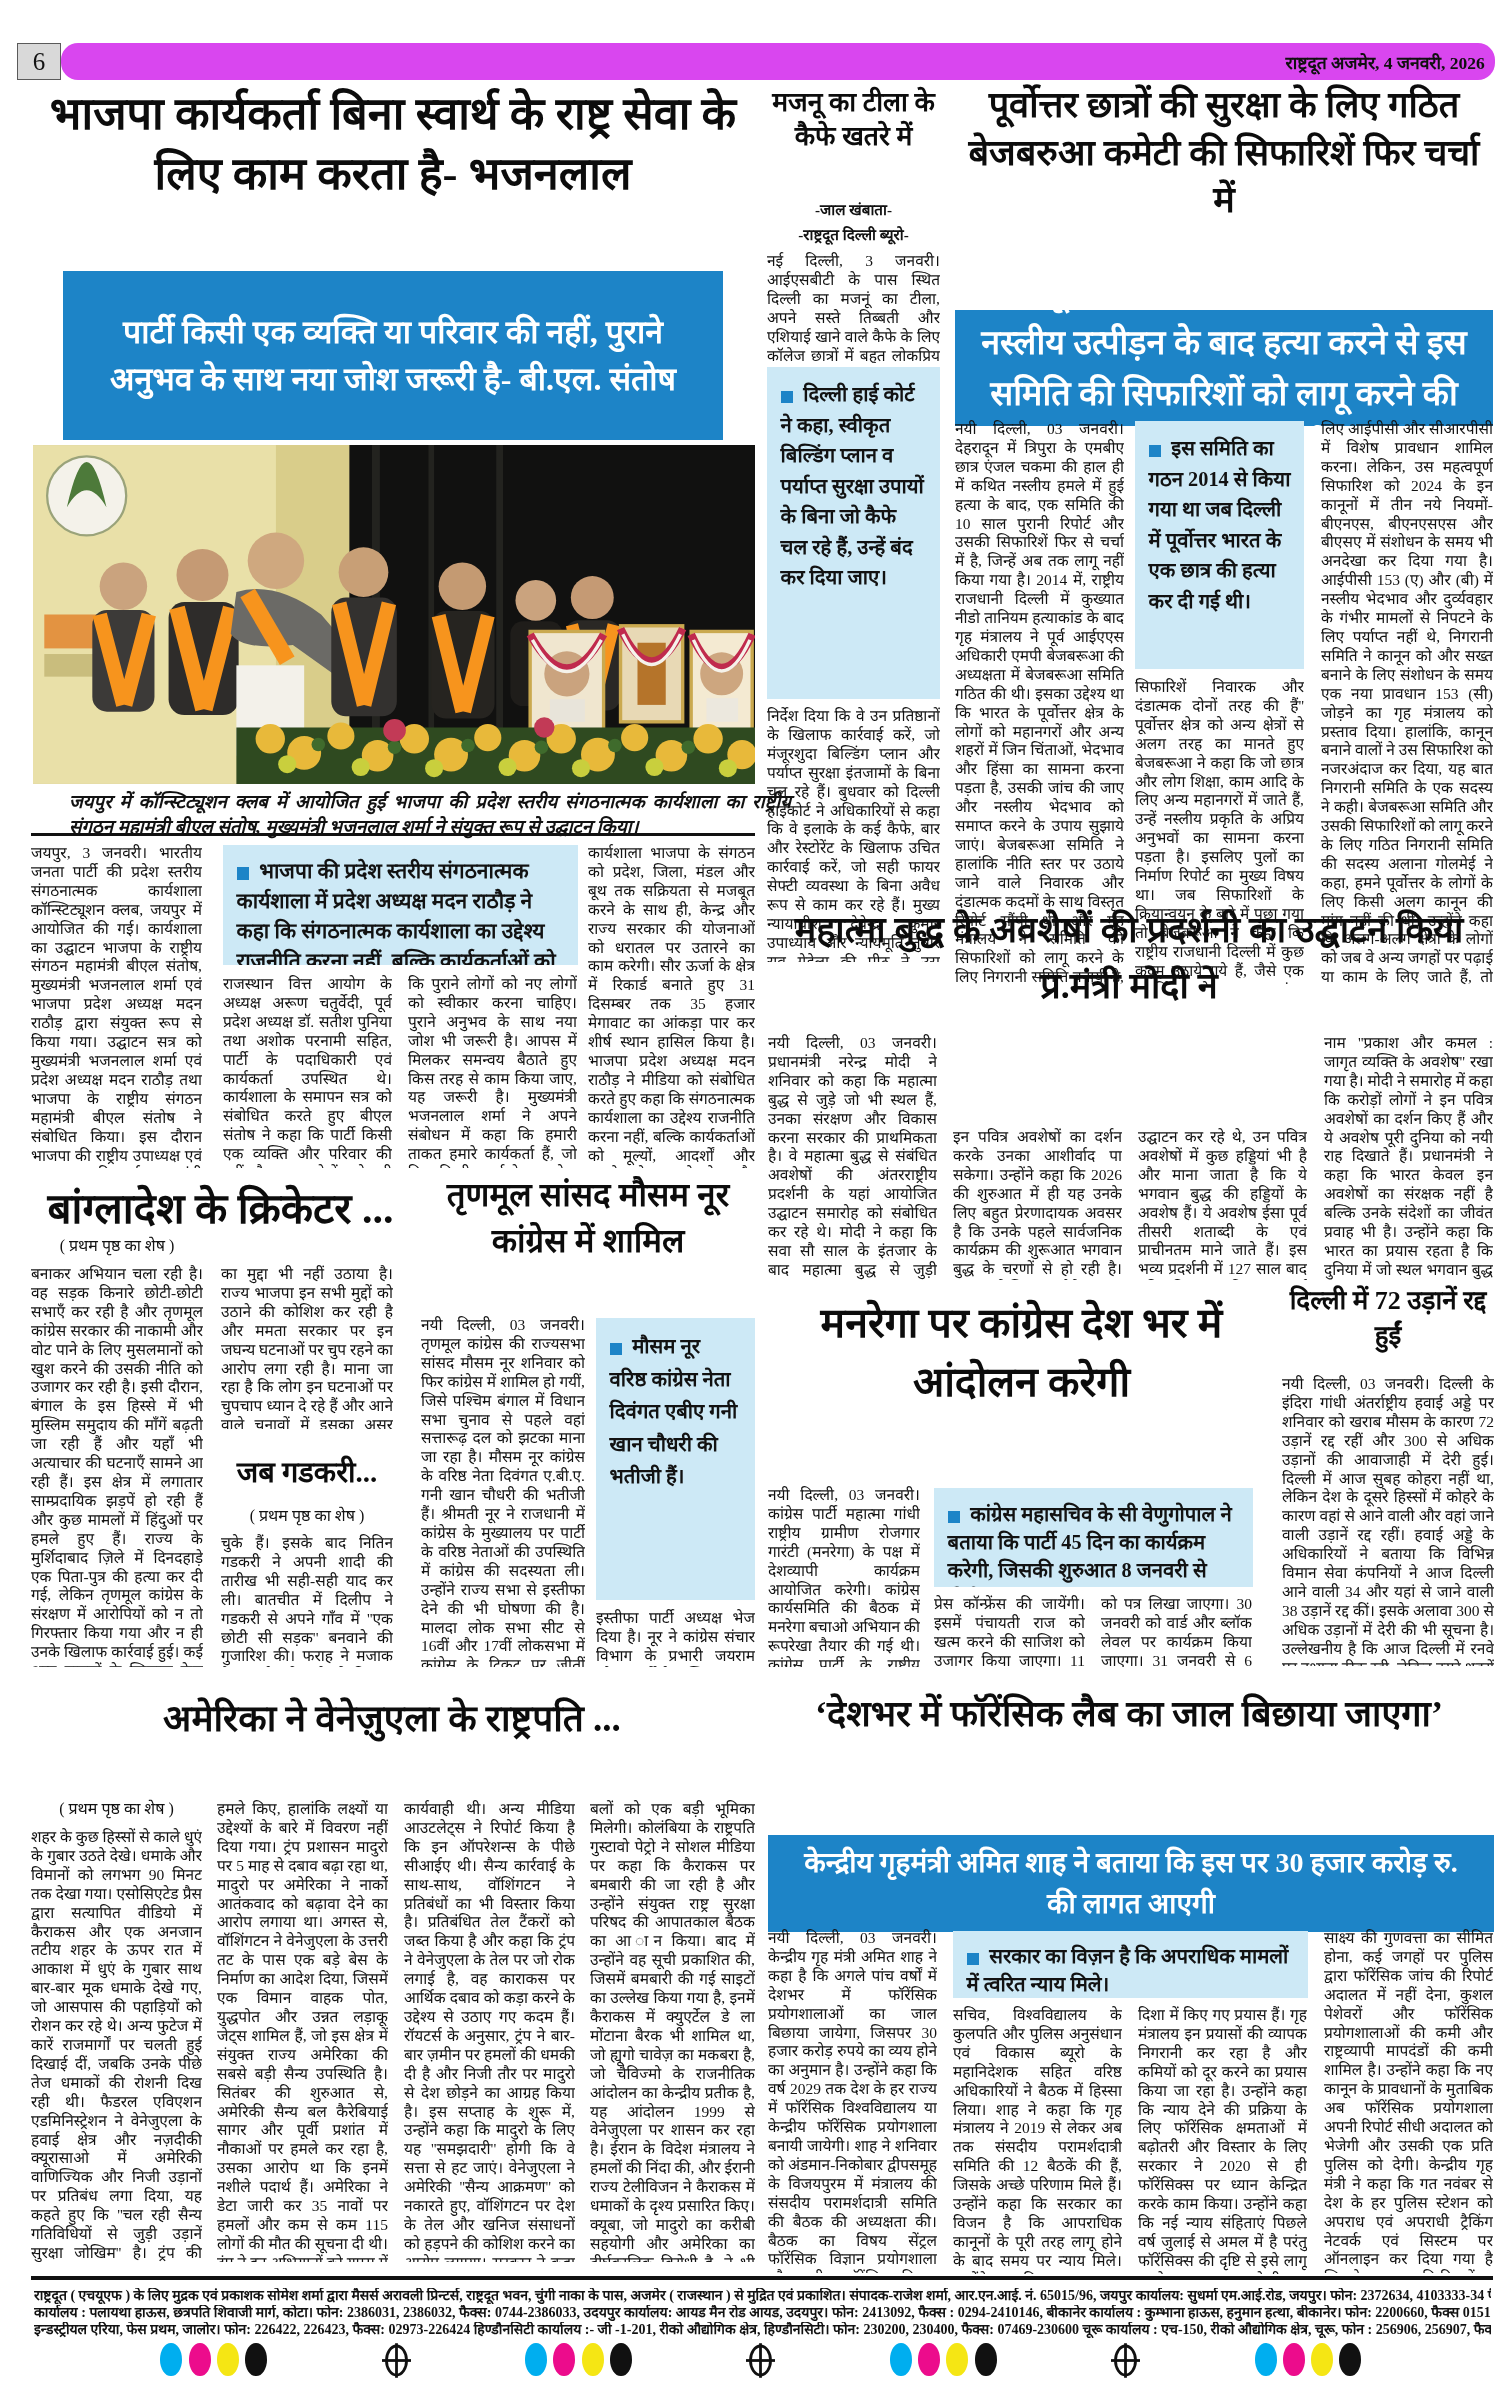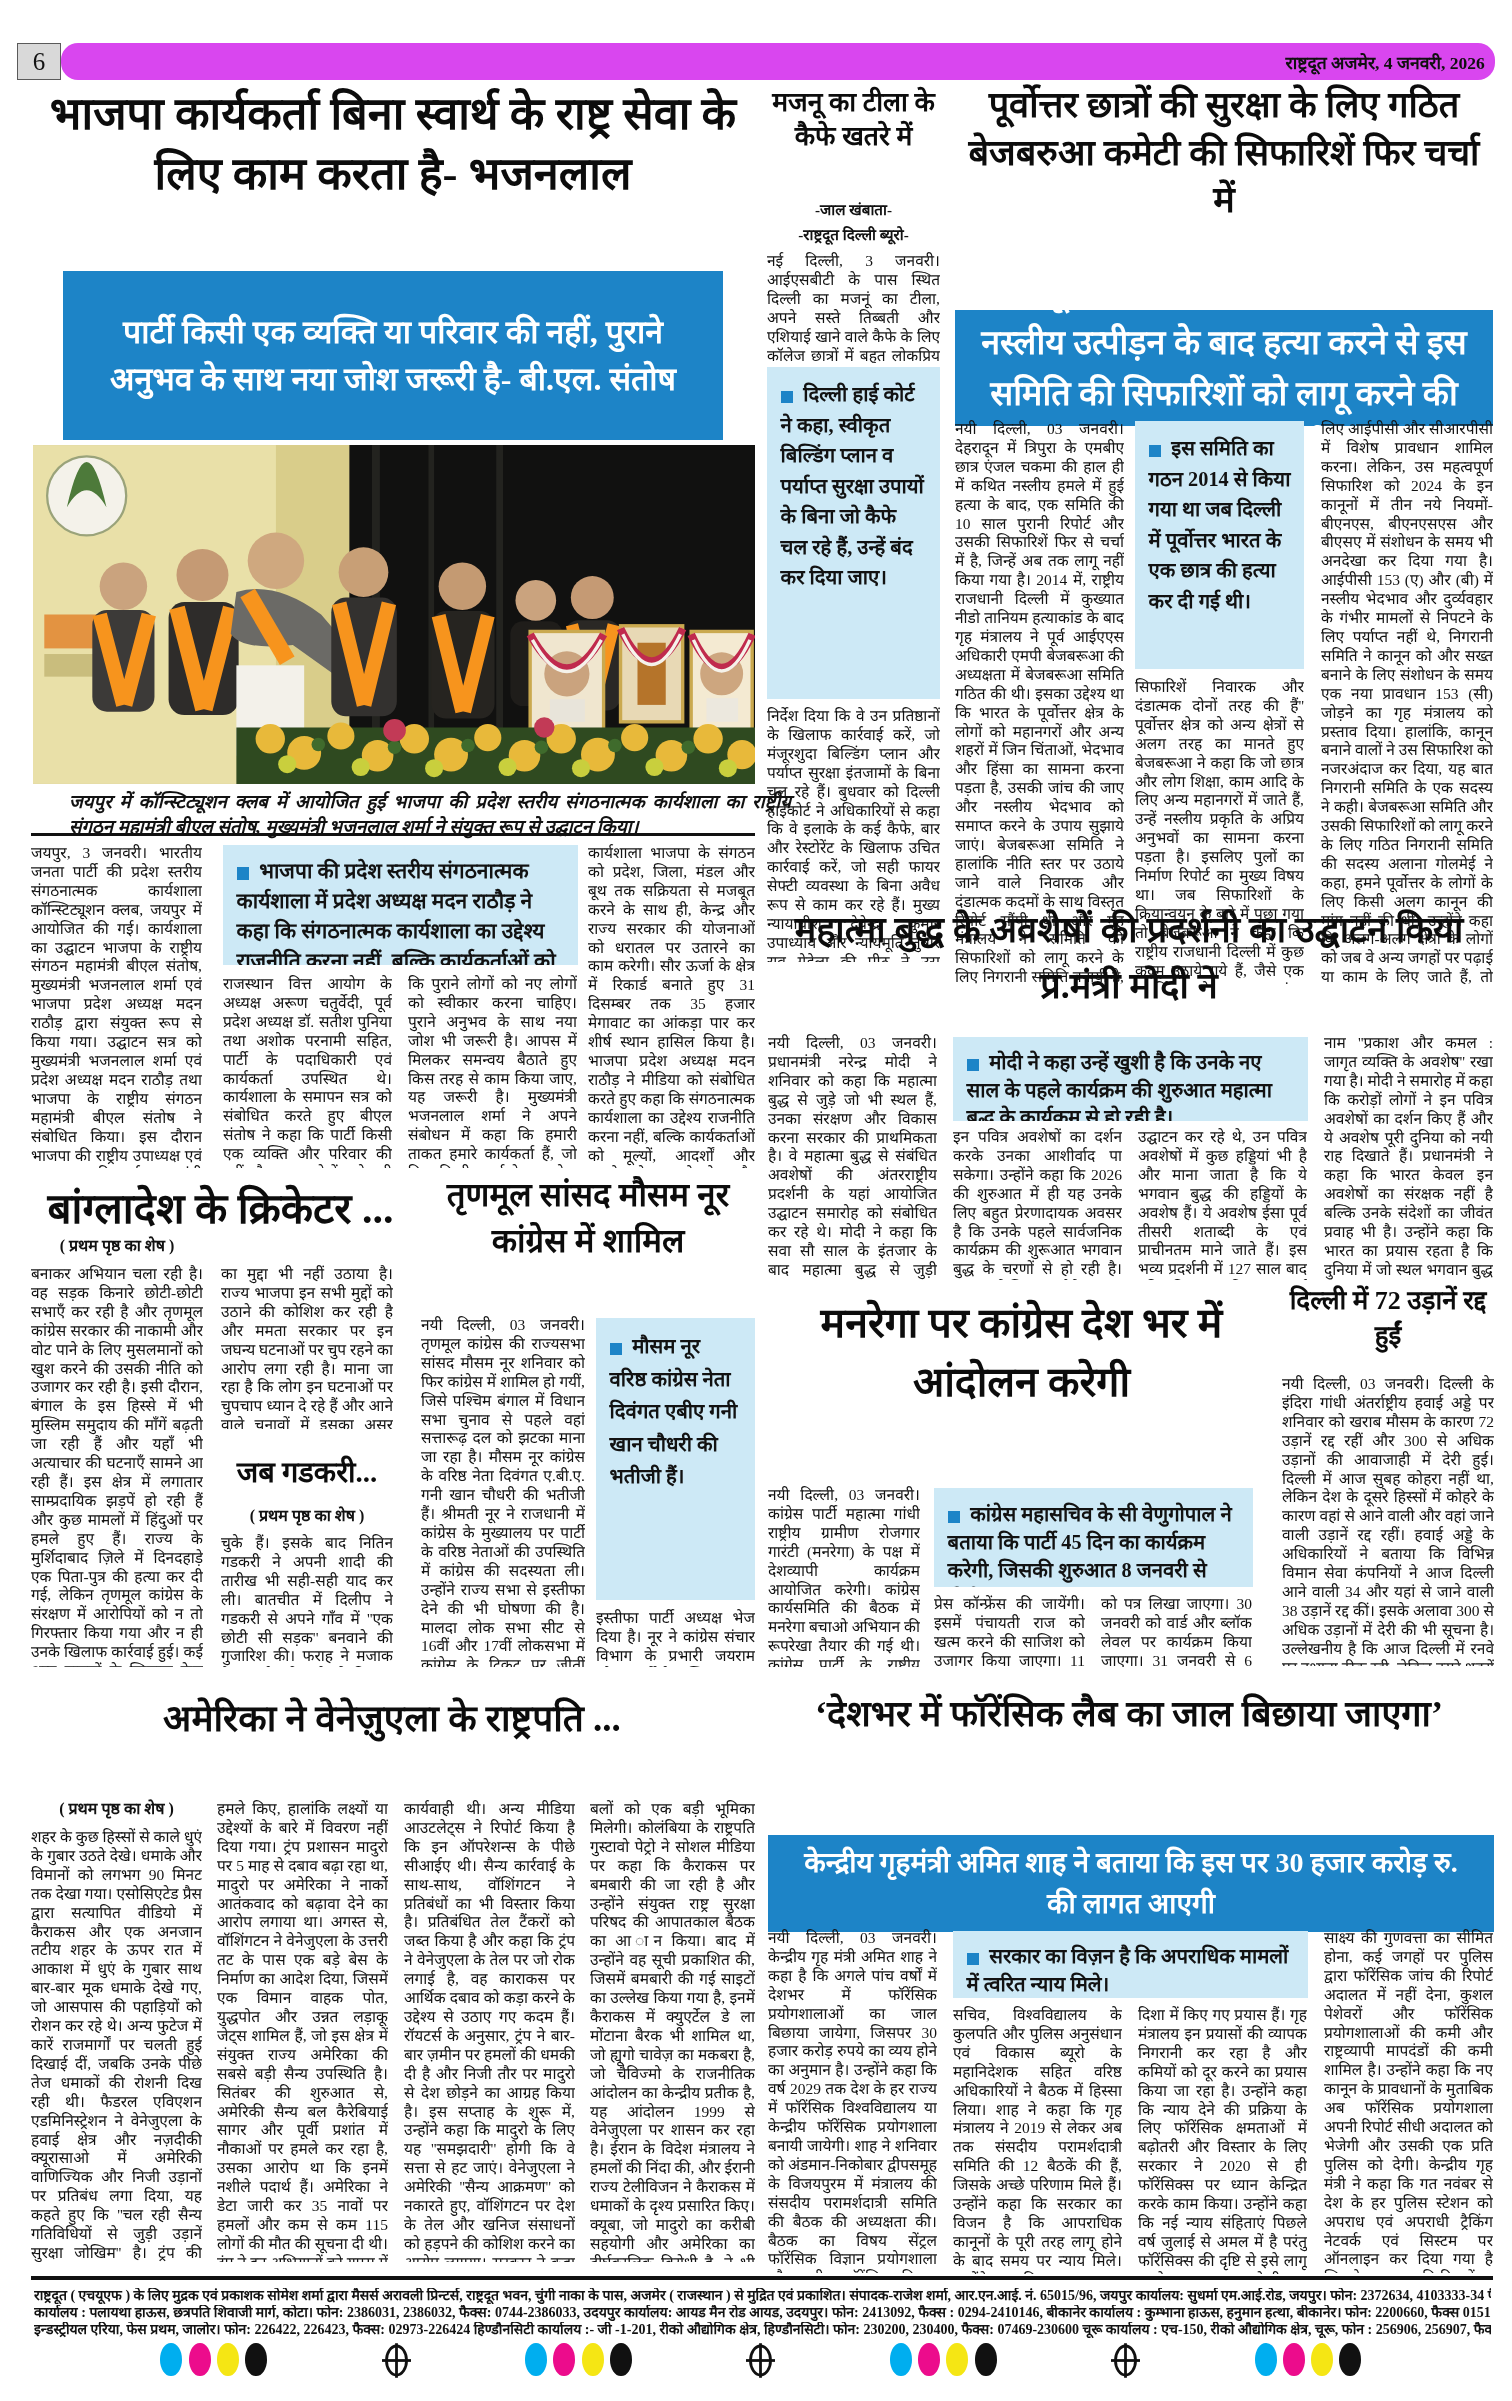--- a/index.html
+++ b/index.html
@@ -5,21 +5,21 @@
   html,body{margin:0;padding:0;background:#fff;}
   body{font-family:"Liberation Serif","DejaVu Serif",serif;color:#121212;}
   #page{position:relative;width:1512px;height:2401px;background:#fff;overflow:hidden;}
   .abs{position:absolute;}
   .hl{font-weight:bold;color:#0c0c0c;text-align:center;}
   .body-txt{font-size:15.5px;line-height:1.22;text-align:justify;overflow:hidden;word-break:break-word;}
   .callout{background:#cde9f6;padding:12.4px 13.6px;font-weight:bold;overflow:hidden;}
   .callout .ctxt{display:inline;}
   .bullet{display:inline-block;width:12.4px;height:12.4px;background:#1d84c7;margin-right:10.2px;vertical-align:middle;}
   .bluebox{background:#1d84c7;color:#fff;font-weight:bold;text-align:center;display:flex;align-items:center;justify-content:center;margin-top:16px;}
-  .kicker{font-weight:bold;text-align:center;font-size:16px;}
+  .kicker{font-weight:normal;text-align:center;font-size:16px;}
   .byline{font-weight:bold;text-align:center;font-size:15.2px;}
   .caption{font-weight:bold;font-style:italic;font-size:18.6px;line-height:1.35;text-align:justify;}
   .imprint{font-size:14px;line-height:1.12;white-space:nowrap;overflow:hidden;font-weight:bold;}
   .rule{background:#111;}
   .regdot{display:inline-block;border-radius:50%;}
 </style>
 </head>
 <body>
 
 <div id="page">
@@ -166,23 +166,20 @@
   </div>
   <div class="abs body-txt" style="left:955px;top:420px;width:169px;height:565px;">नयी दिल्ली, 03 जनवरी। देहरादून में त्रिपुरा के एमबीए छात्र एंजल चकमा की हाल ही में कथित नस्लीय हमले में हुई हत्या के बाद, एक समिति की 10 साल पुरानी रिपोर्ट और उसकी सिफारिशें फिर से चर्चा में है, जिन्हें अब तक लागू नहीं किया गया है। 2014 में, राष्ट्रीय राजधानी दिल्ली में कुख्यात नीडो तानियम हत्याकांड के बाद गृह मंत्रालय ने पूर्व आईएएस अधिकारी एमपी बेजबरूआ की अध्यक्षता में बेजबरूआ समिति गठित की थी। इसका उद्देश्य था कि भारत के पूर्वोत्तर क्षेत्र के लोगों को महानगरों और अन्य शहरों में जिन चिंताओं, भेदभाव और हिंसा का सामना करना पड़ता है, उसकी जांच की जाए और नस्लीय भेदभाव को समाप्त करने के उपाय सुझाये जाएं। बेजबरूआ समिति ने हालांकि नीति स्तर पर उठाये जाने वाले निवारक और दंडात्मक कदमों के साथ विस्तृत रिपोर्ट सौंपी थी और गृह मंत्रालय ने समिति की सिफारिशों को लागू करने के लिए निगरानी समिति बनायी है, लेकिन अब तक कार्रवाई अपर्याप्त रही है। बेजबरूआ ने कहा, ''हमने विभिन्न शहरों में बड़े पैमाने पर लोगों से बात करने के बाद कई सिफारिशें दी थीं। ये</div>
   <div class="abs callout" style="left:1135px;top:421px;width:169px;height:248px;font-size:20.3px;line-height:1.5;box-sizing:border-box;">
     <span class="bullet"></span><span class="ctxt">इस समिति का गठन 2014 से किया गया था जब दिल्ली में पूर्वोत्तर भारत के एक छात्र की हत्या कर दी गई थी।</span>
   </div>
   <div class="abs body-txt" style="left:1135px;top:678px;width:169px;height:307px;">सिफारिशें निवारक और दंडात्मक दोनों तरह की हैं'' पूर्वोत्तर क्षेत्र को अन्य क्षेत्रों से अलग तरह का मानते हुए बेजबरूआ ने कहा कि जो छात्र और लोग शिक्षा, काम आदि के लिए अन्य महानगरों में जाते हैं, उन्हें नस्लीय प्रकृति के अप्रिय अनुभवों का सामना करना पड़ता है। इसलिए पुलों का निर्माण रिपोर्ट का मुख्य विषय था। जब सिफारिशों के क्रियान्वयन के बारे में पूछा गया तो बेजबरूआ ने कहा कि राष्ट्रीय राजधानी दिल्ली में कुछ कदम उठाये गये हैं, जैसे एक समर्पित हेल्पलाइन नंबर (1093), पूर्वोत्तर के छात्रों के लिए अलग छात्रावास, लेकिन देश के अन्य हिस्सों में ज्यादा कुछ नहीं किया गया है। रिपोर्ट की मुख्य सिफारिशों में से एक थी, नस्लीय प्रकृति की घटनाओं से निपटने के लिए कुछ क्षेत्रों के लोगों के</div>
   <div class="abs body-txt" style="left:1321px;top:420px;width:172px;height:565px;">लिए आईपीसी और सीआरपीसी में विशेष प्रावधान शामिल करना। लेकिन, उस महत्वपूर्ण सिफारिश को 2024 के इन कानूनों में तीन नये नियमों- बीएनएस, बीएनएसएस और बीएसए में संशोधन के समय भी अनदेखा कर दिया गया है। आईपीसी 153 (ए) और (बी) में नस्लीय भेदभाव और दुर्व्यवहार के गंभीर मामलों से निपटने के लिए पर्याप्त नहीं थे, निगरानी समिति ने कानून को और सख्त बनाने के लिए संशोधन के समय एक नया प्रावधान 153 (सी) जोड़ने का गृह मंत्रालय को प्रस्ताव दिया। हालांकि, कानून बनाने वालों ने उस सिफारिश को नजरअंदाज कर दिया, यह बात निगरानी समिति के एक सदस्य ने कही। बेजबरूआ समिति और उसकी सिफारिशों को लागू करने के लिए गठित निगरानी समिति की सदस्य अलाना गोलमेई ने कहा, हमने पूर्वोत्तर के लोगों के लिए किसी अलग कानून की मांग नहीं की थी। उन्होंने कहा कि अलग-अलग क्षेत्रों के लोगों को जब वे अन्य जगहों पर पढ़ाई या काम के लिए जाते हैं, तो समान भेदभाव का सामना करना पड़ता है।''</div>
 
   <div class="abs hl" style="left:779px;top:903px;width:700px;font-size:36px;line-height:1.55;">महात्मा बुद्ध के अवशेषों की प्रदर्शनी का उद्घाटन किया प्र.मंत्री मोदी ने</div>
   <div class="abs body-txt" style="left:768px;top:1034px;width:169px;height:246px;">नयी दिल्ली, 03 जनवरी। प्रधानमंत्री नरेन्द्र मोदी ने शनिवार को कहा कि महात्मा बुद्ध से जुड़े जो भी स्थल हैं, उनका संरक्षण और विकास करना सरकार की प्राथमिकता है। वे महात्मा बुद्ध से संबंधित अवशेषों की अंतरराष्ट्रीय प्रदर्शनी के यहां आयोजित उद्घाटन समारोह को संबोधित कर रहे थे। मोदी ने कहा कि सवा सौ साल के इंतजार के बाद महात्मा बुद्ध से जुड़ी भारतीय धरोहर और विरासत वापस लौटी है और अब भारतीय जनमानस</div>
-  <div class="abs callout" style="left:953px;top:1037px;width:355px;height:84px;font-size:20.3px;line-height:1.35;box-sizing:border-box;">
-    <span class="bullet"></span><span class="ctxt">मोदी ने कहा उन्हें खुशी है कि उनके नए साल के पहले कार्यक्रम की शुरुआत महात्मा बुद्ध के कार्यक्रम से हो रही है।</span>
-  </div>
   <div class="abs body-txt" style="left:953px;top:1128px;width:169px;height:152px;">इन पवित्र अवशेषों का दर्शन करके उनका आशीर्वाद पा सकेगा। उन्होंने कहा कि 2026 की शुरुआत में ही यह उनके लिए बहुत प्रेरणादायक अवसर है कि उनके पहले सार्वजनिक कार्यक्रम की शुरूआत भगवान बुद्ध के चरणों से हो रही है। प्रधानमंत्री जिस प्रदर्शनी का</div>
   <div class="abs body-txt" style="left:1138px;top:1128px;width:169px;height:152px;">उद्घाटन कर रहे थे, उन पवित्र अवशेषों में कुछ हड्डियां भी है और माना जाता है कि ये भगवान बुद्ध की हड्डियों के अवशेष हैं। ये अवशेष ईसा पूर्व तीसरी शताब्दी के एवं प्राचीनतम माने जाते हैं। इस भव्य प्रदर्शनी में 127 साल बाद पवित्र पिपरहवा की वापस लाई गई वस्तुएं रखी गई हैं। प्रदर्शनी का</div>
   <div class="abs body-txt" style="left:1324px;top:1034px;width:169px;height:246px;">नाम ''प्रकाश और कमल : जागृत व्यक्ति के अवशेष'' रखा गया है। मोदी ने समारोह में कहा कि करोड़ों लोगों ने इन पवित्र अवशेषों का दर्शन किए हैं और ये अवशेष पूरी दुनिया को नयी राह दिखाते हैं। प्रधानमंत्री ने कहा कि भारत केवल इन अवशेषों का संरक्षक नहीं है बल्कि उनके संदेशों का जीवंत प्रवाह भी है। उन्होंने कहा कि भारत का प्रयास रहता है कि दुनिया में जो स्थल भगवान बुद्ध से जुड़े हैं उनके विकास में भारत सहयोग करे।</div>
 
   <div class="abs hl" style="left:790px;top:1294px;width:463px;font-size:41px;line-height:1.45;">मनरेगा पर कांग्रेस देश भर में आंदोलन करेगी</div>
   <div class="abs body-txt" style="left:768px;top:1486px;width:152px;height:181px;">नयी दिल्ली, 03 जनवरी। कांग्रेस पार्टी महात्मा गांधी राष्ट्रीय ग्रामीण रोजगार गारंटी (मनरेगा) के पक्ष में देशव्यापी कार्यक्रम आयोजित करेगी। कांग्रेस कार्यसमिति की बैठक में मनरेगा बचाओ अभियान की रूपरेखा तैयार की गई थी। कांग्रेस पार्टी के राष्ट्रीय महासचिव केसी वेणुगोपाल ने शनिवार को कांग्रेस मुख्यालय में प्रेस वार्ता करते हुए ये जानकारी दी। उन्होंने कहा कि 8 जनवरी से सभी प्रदेशों में, बड़ी बैठक की जाएगी, जिसमें प्रदेश के सारे बड़े नेता और प्रभारी मौजूद होंगे। इस बैठक में सभी जिलों के काम का दायित्व दिया जाएगा, 10 जनवरी को सभी जिलों में</div>
   <div class="abs callout" style="left:934px;top:1488px;width:319px;height:99px;font-size:20.3px;line-height:1.38;box-sizing:border-box;">
     <span class="bullet"></span><span class="ctxt">कांग्रेस महासचिव के सी वेणुगोपाल ने बताया कि पार्टी 45 दिन का कार्यक्रम करेगी,  जिसकी शुरुआत 8 जनवरी से होगी।</span>
   </div>
   <div class="abs body-txt" style="left:934px;top:1595px;width:151px;height:72px;">प्रेस कॉन्फ्रेंस की जायेंगी। इसमें पंचायती राज को खत्म करने की साजिश को उजागर किया जाएगा। 11 जनवरी को सभी जिलों में , महात्मा गांधी जी या बाबा साहब भीमराव अंबेडकर जी की मूर्ति के सामने एक दिन का उपवास किया जाएगा। 12 जनवरी से 29 जनवरी तक हर पंचायत में चौपाल लगाई जायेगी। कांग्रेस अध्यक्ष मल्लिकार्जुन खड़गे और नेता विपक्ष राहुल गांधी की तरफ से सभी ग्राम प्रधानों</div>

